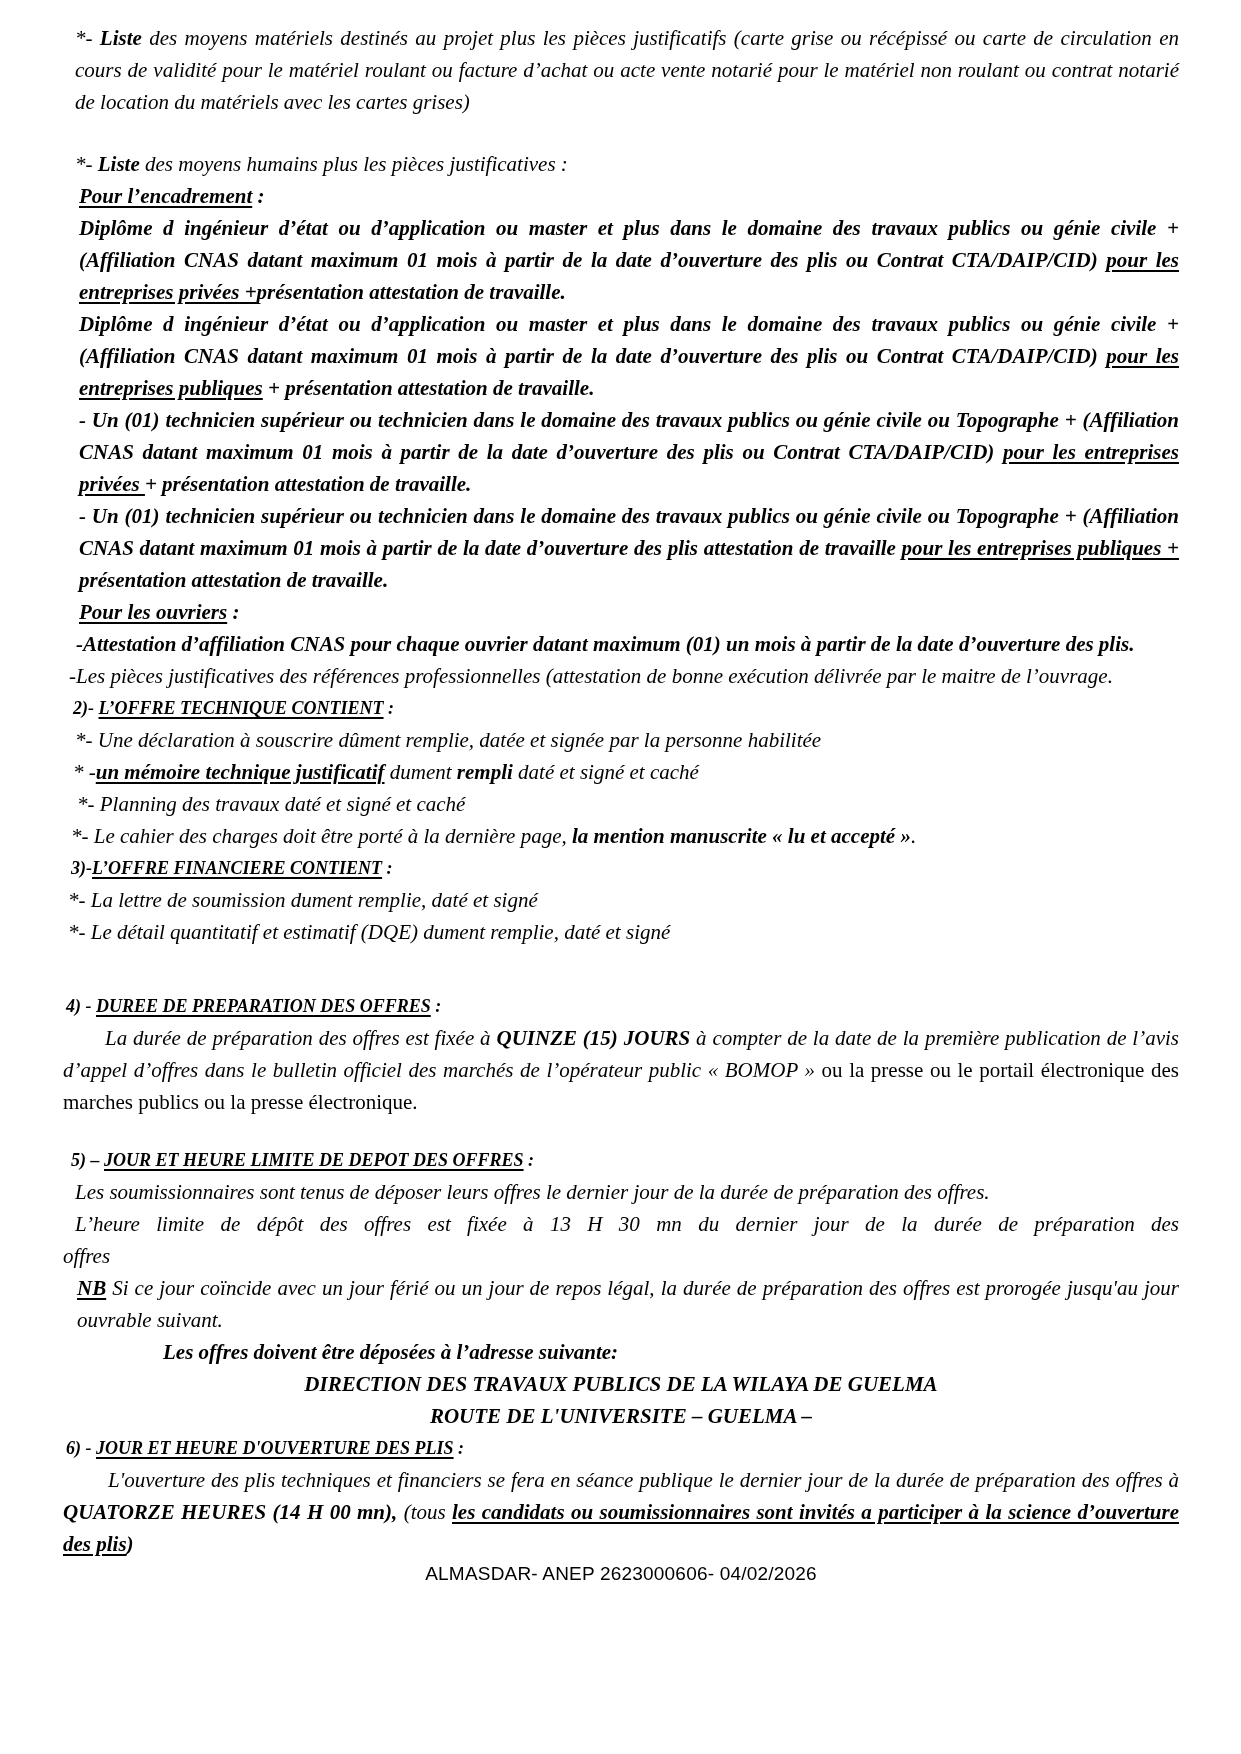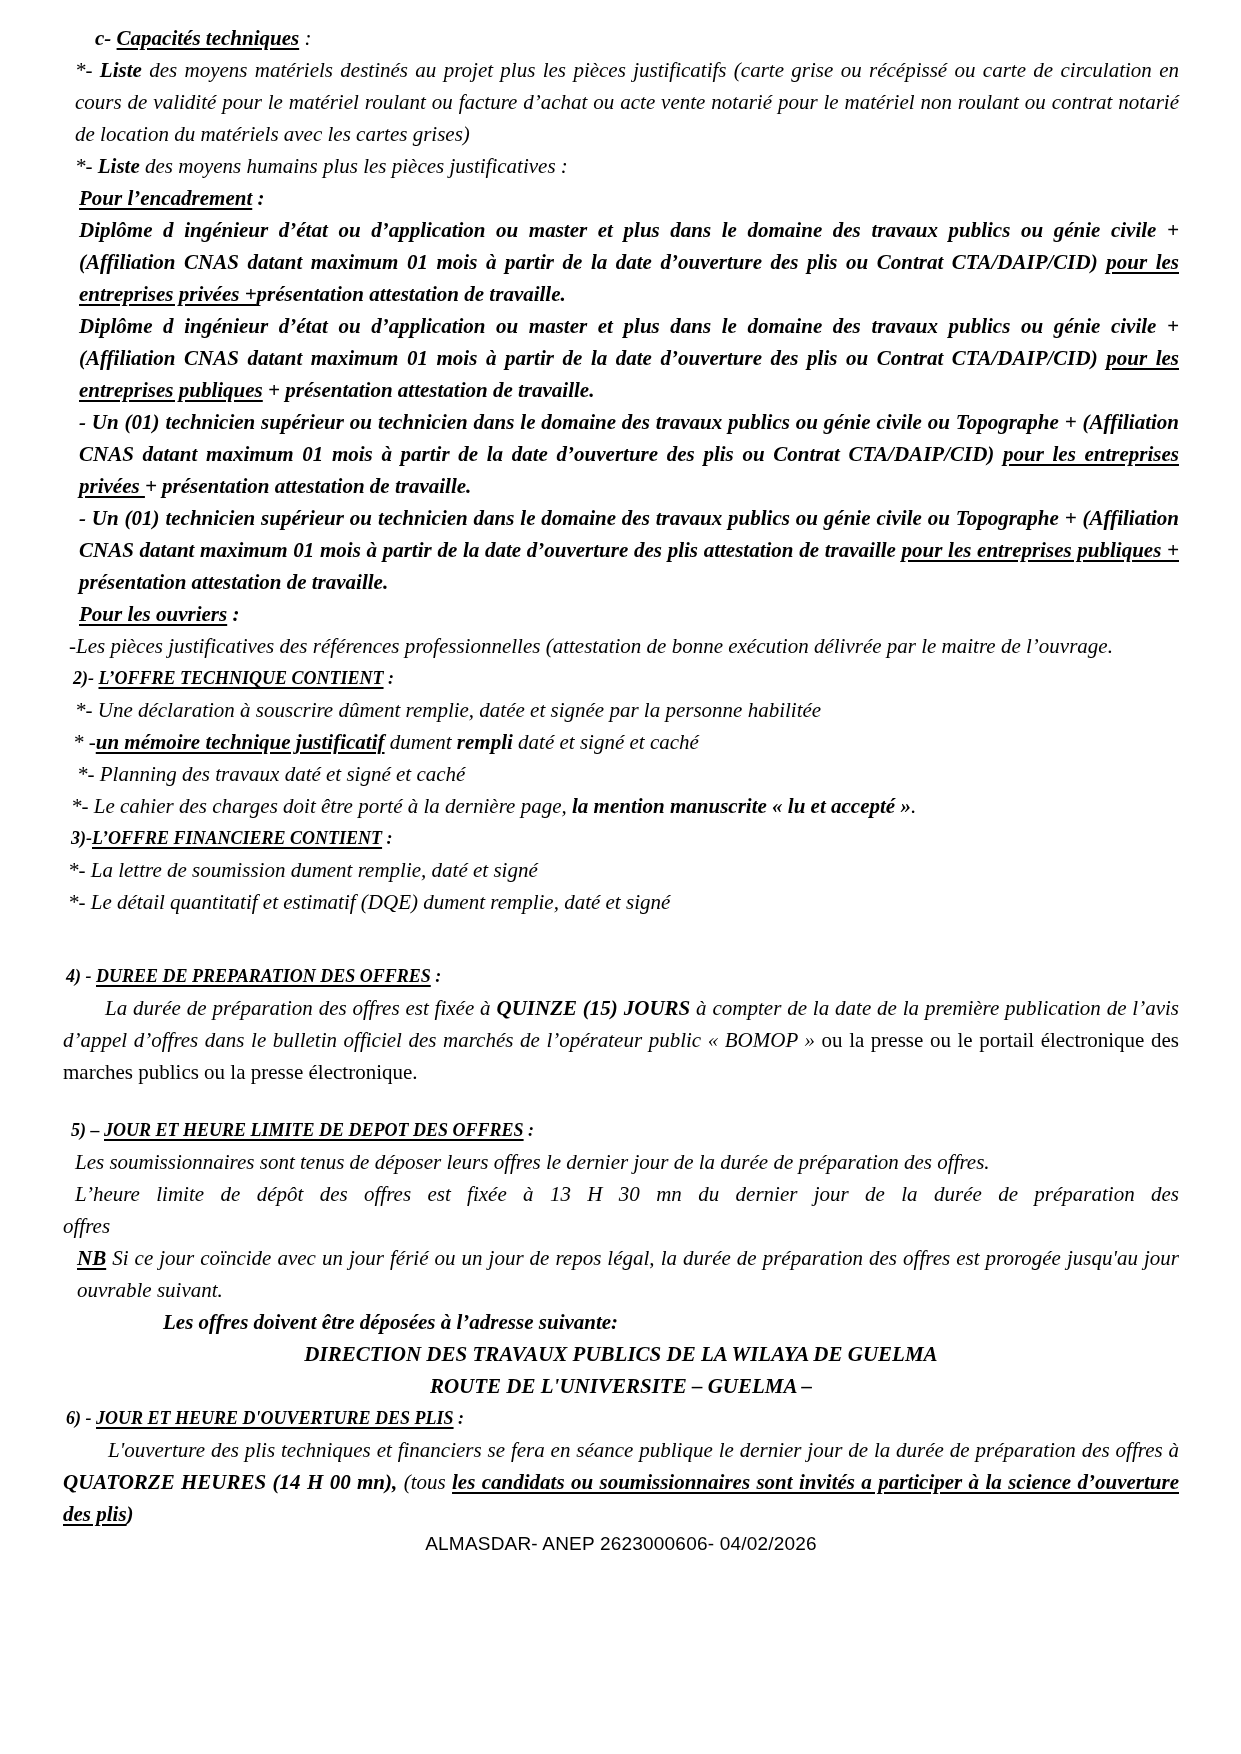--- a/index.html
+++ b/index.html
@@ -35,29 +35,29 @@
     font-style: normal;
     font-size: 19px;
     letter-spacing: 0.2px;
   }
 </style>
 </head>
 <body>
 
 <div class="doc">
   <div>
-      <div class="para" style="padding-left: 32px;"><span class="b">c-  </span><span class="b u">Capacités techniques</span><span> :</span></div>
       <div class="para just" style="padding-left: 12px;"><span>*- </span><span class="b">Liste</span><span> des moyens matériels destinés au projet plus les pièces justificatifs  (carte grise ou récépissé ou carte de circulation en cours de validité pour le matériel roulant ou facture d’achat ou acte vente  notarié pour le matériel non roulant ou contrat notarié de location du matériels avec les cartes grises)</span></div>
-      <div class="para" style="padding-left: 12px;"><span>*- </span><span class="b">Liste</span><span> des moyens humains plus les pièces justificatives :</span></div>
+      <div class="para" style="padding-left: 12px; margin-top: 30px;"><span>*- </span><span class="b">Liste</span><span> des moyens humains plus les pièces justificatives :</span></div>
       <div class="para" style="padding-left: 16px;"><span class="b u">Pour l’encadrement</span><span class="b"> :</span></div>
       <div class="para just" style="padding-left: 16px;"><span class="b">Diplôme d ingénieur d’état ou d’application ou master et plus dans le domaine des travaux publics ou génie civile  + (Affiliation CNAS datant maximum 01 mois à partir de la date d’ouverture des plis ou Contrat CTA/DAIP/CID) </span><span class="b u">pour les entreprises privées +</span><span class="b">présentation attestation de travaille.</span></div>
       <div class="para just" style="padding-left: 16px;"><span class="b">Diplôme d ingénieur d’état ou d’application ou master et plus dans le domaine des travaux publics ou génie civile  + (Affiliation CNAS datant maximum 01 mois à partir de la date d’ouverture des plis ou Contrat CTA/DAIP/CID)  </span><span class="b u">pour les entreprises publiques</span><span class="b"> + présentation attestation de travaille.</span></div>
       <div class="para just" style="padding-left: 16px;"><span class="b">- Un (01) technicien supérieur ou technicien dans le domaine des travaux publics ou génie civile ou Topographe + (Affiliation CNAS datant maximum 01 mois à partir de la date d’ouverture des plis ou Contrat CTA/DAIP/CID) </span><span class="b u">pour les entreprises privées </span><span class="b">+ présentation attestation de travaille.</span></div>
       <div class="para just" style="padding-left: 16px;"><span class="b">- Un (01) technicien supérieur ou technicien dans le domaine des travaux publics ou génie civile ou Topographe + (Affiliation CNAS datant maximum 01 mois à partir de la date d’ouverture des plis attestation de travaille </span><span class="b u">pour les entreprises publiques +</span><span class="b"> présentation attestation de travaille.</span></div>
       <div class="para" style="padding-left: 16px;"><span class="b u">Pour les ouvriers</span><span class="b"> :</span></div>
+      <div class="para just" style="padding-left: 13px;"><span class="b">-Attestation d’affiliation CNAS pour chaque ouvrier datant maximum (01) un mois à partir de la date d’ouverture des plis.</span></div>
       <div class="para just" style="padding-left: 6px;"><span> -Les pièces  justificatives des références professionnelles (attestation de bonne exécution délivrée par le maitre de l’ouvrage.</span></div>
       <div class="para h" style="padding-left: 10px;"><span class="b">2)- </span><span class="b u">L’OFFRE TECHNIQUE CONTIENT</span><span class="b"> :</span></div>
       <div class="para" style="padding-left: 12px;"><span>*- Une déclaration à souscrire dûment remplie, datée et signée par la personne habilitée</span></div>
       <div class="para" style="padding-left: 10px;"><span>* -</span><span class="b u">un mémoire technique justificatif</span><span> dument </span><span class="b">rempli</span><span> daté et signé et caché</span></div>
       <div class="para" style="padding-left: 14px;"><span>*- Planning des travaux daté et signé et caché</span></div>
       <div class="para" style="padding-left: 8px;"><span> *- Le cahier des charges  doit être porté  à la dernière page, </span><span class="b">la mention manuscrite « lu et accepté »</span><span>.</span></div>
       <div class="para h" style="padding-left: 8px;"><span class="b">3)-</span><span class="b u">L’OFFRE FINANCIERE CONTIENT</span><span class="b"> :</span></div>
       <div class="para" style="padding-left: 5px;"><span>*- La lettre de soumission dument remplie, daté  et signé</span></div>
       <div class="para" style="padding-left: 5px;"><span>*- Le détail quantitatif et estimatif (DQE) dument remplie, daté  et signé</span></div>
       <div class="para h" style="padding-left: 3px; margin-top: 42px;"><span class="b">4) - </span><span class="b u">DUREE DE PREPARATION DES OFFRES</span><span class="b"> :</span></div>

